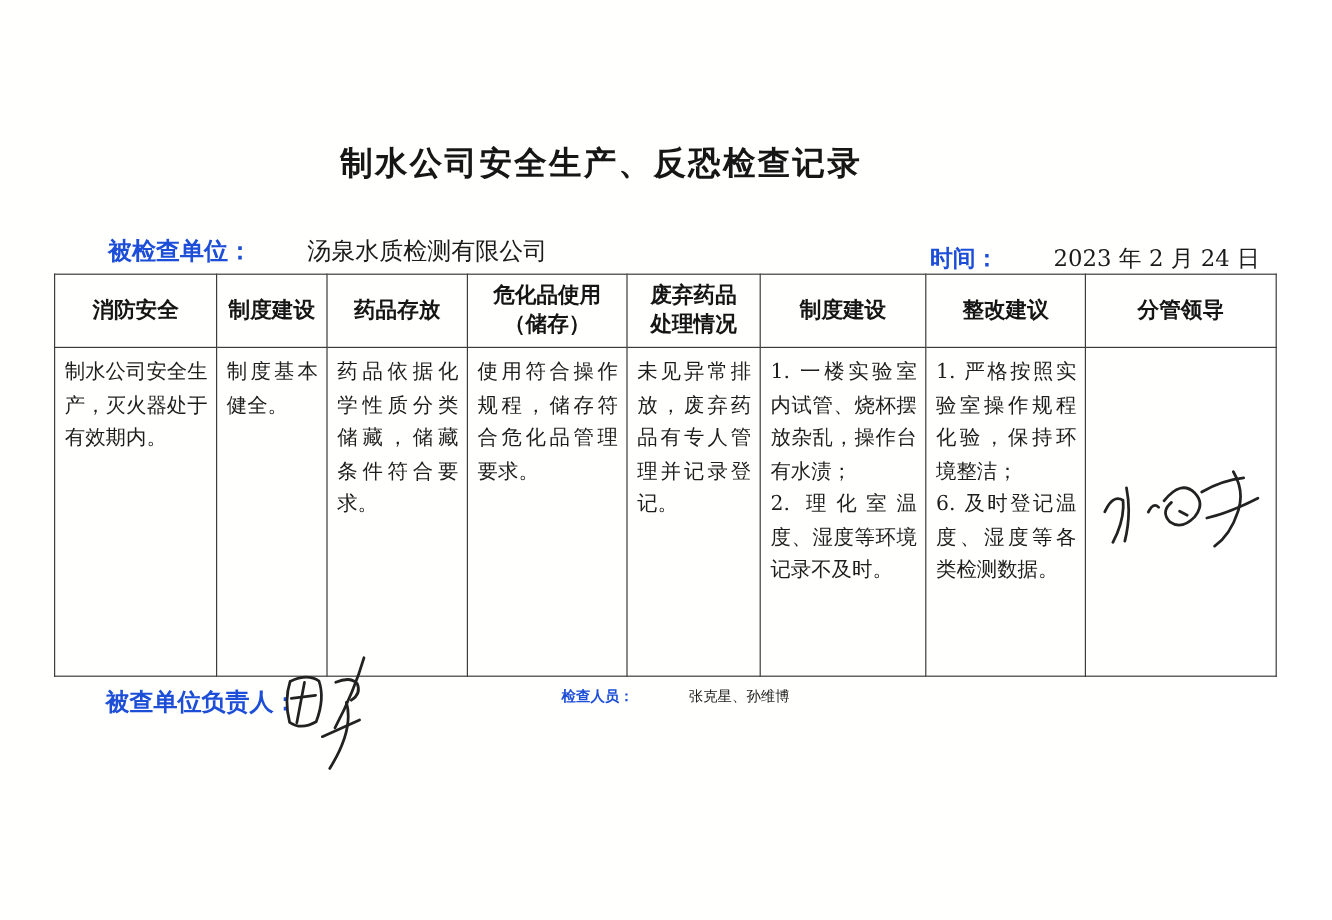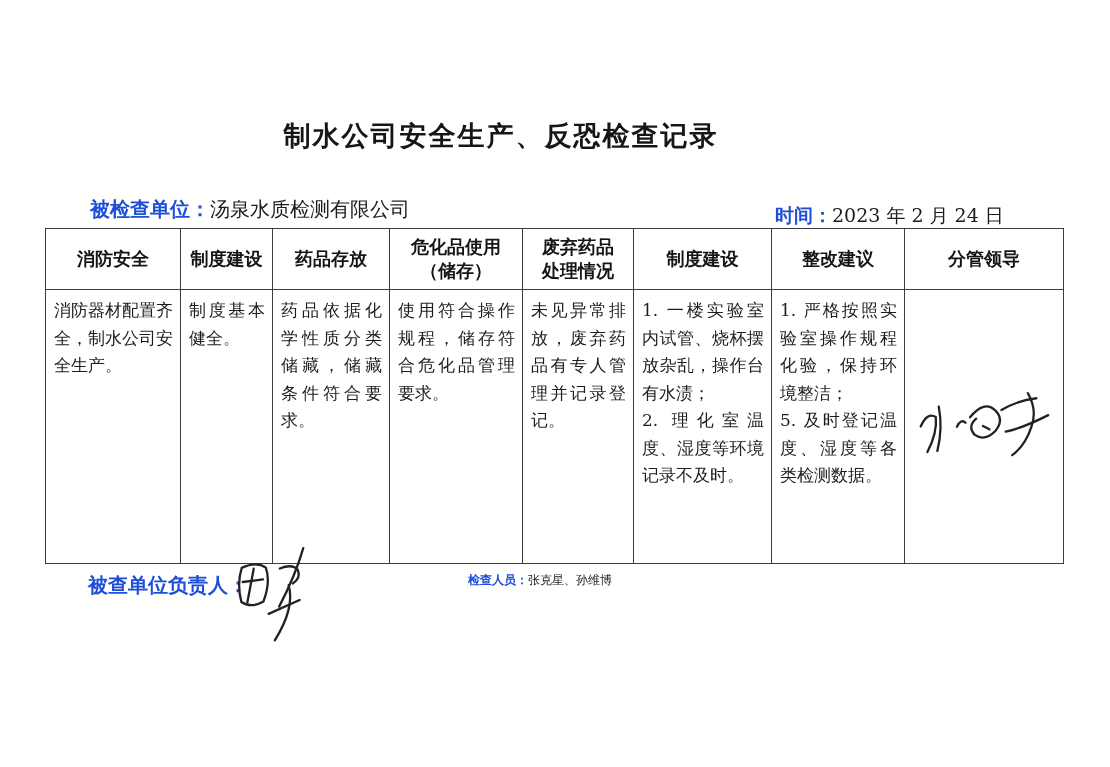--- a/index.html
+++ b/index.html
@@ -18,21 +18,21 @@
     font-family: "DejaVu Sans", "Liberation Sans", sans-serif;
     font-weight: bold; font-size: 27px; letter-spacing: 2px;
     color: #161616;
   }
   .meta-left { position: absolute; top: 196px; left: 90px; font-size: 20px; white-space: nowrap; }
   .meta-right { position: absolute; top: 203px; left: 775px; font-size: 19px; white-space: nowrap; }
   .lbl {
     font-family: "DejaVu Sans", "Liberation Sans", sans-serif;
     font-weight: bold; color: #1d4ed8;
   }
-  .val { font-family: "DejaVu Serif", "Liberation Serif", serif; }
+  .val { font-family: "DejaVu Serif", "Liberation Serif", serif; margin-left: 46px; }
 
   table.record {
     position: absolute; left: 45px; top: 228px; width: 1018px;
     border-collapse: collapse; table-layout: fixed;
   }
   table.record th, table.record td {
     border: 1px solid #3d3d3d;
     box-sizing: border-box;
   }
   table.record th {
@@ -95,29 +95,29 @@
       <th>药品存放</th>
       <th>危化品使用
 （储存）</th>
       <th>废弃药品
 处理情况</th>
       <th>制度建设</th>
       <th>整改建议</th>
       <th>分管领导</th>
     </tr>
     <tr>
-      <td>消防器材配置齐全，制水公司安全生产。</td>
+      <td>制水公司安全生产，灭火器处于有效期内。</td>
       <td>制度基本健全。</td>
       <td>药品依据化学性质分类储藏，储藏条件符合要求。</td>
       <td>使用符合操作规程，储存符合危化品管理要求。</td>
       <td>未见异常排放，废弃药品有专人管理并记录登记。</td>
       <td>1. 一楼实验室内试管、烧杯摆放杂乱，操作台有水渍；
 2. 理化室温度、湿度等环境记录不及时。</td>
       <td>1. 严格按照实验室操作规程化验，保持环境整洁；
-5. 及时登记温度、湿度等各类检测数据。</td>
+6. 及时登记温度、湿度等各类检测数据。</td>
       <td class="sig-cell">
         <svg class="sig-svg" style="top:92px; left:2px; transform:rotate(-6deg);" width="152" height="88" viewBox="0 0 152 88" aria-hidden="true">
           <path d="M14,38 q8,-14 16,-8 q0,16 -12,34"></path>
           <path d="M34,20 q2,22 -6,44"></path>
           <path d="M50,42 q5,-8 9,-3"></path>
           <path d="M64,34 q16,-16 26,-4 q8,10 -2,20 q-12,10 -21,2 q-7,-9 3,-16"></path>
           <path d="M76,44 l6,4"></path>
           <path d="M96,30 q18,-8 36,-8"></path>
           <path d="M124,16 q8,18 0,34 q-8,18 -22,26"></path>
           <path d="M98,52 q18,-2 44,-12"></path>

